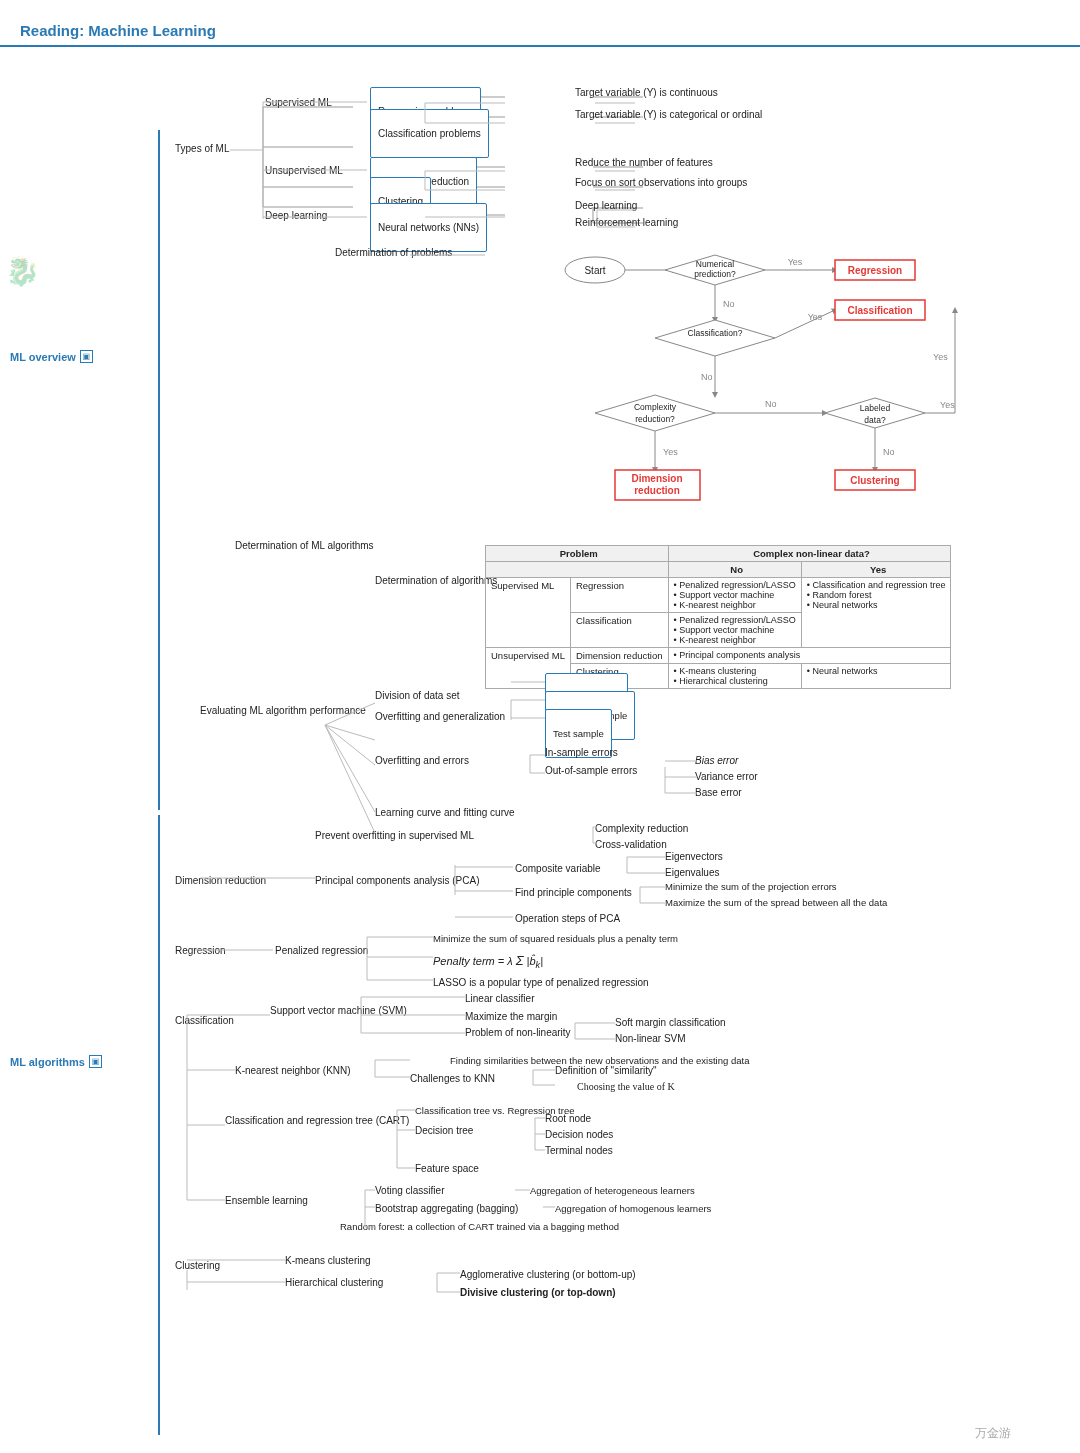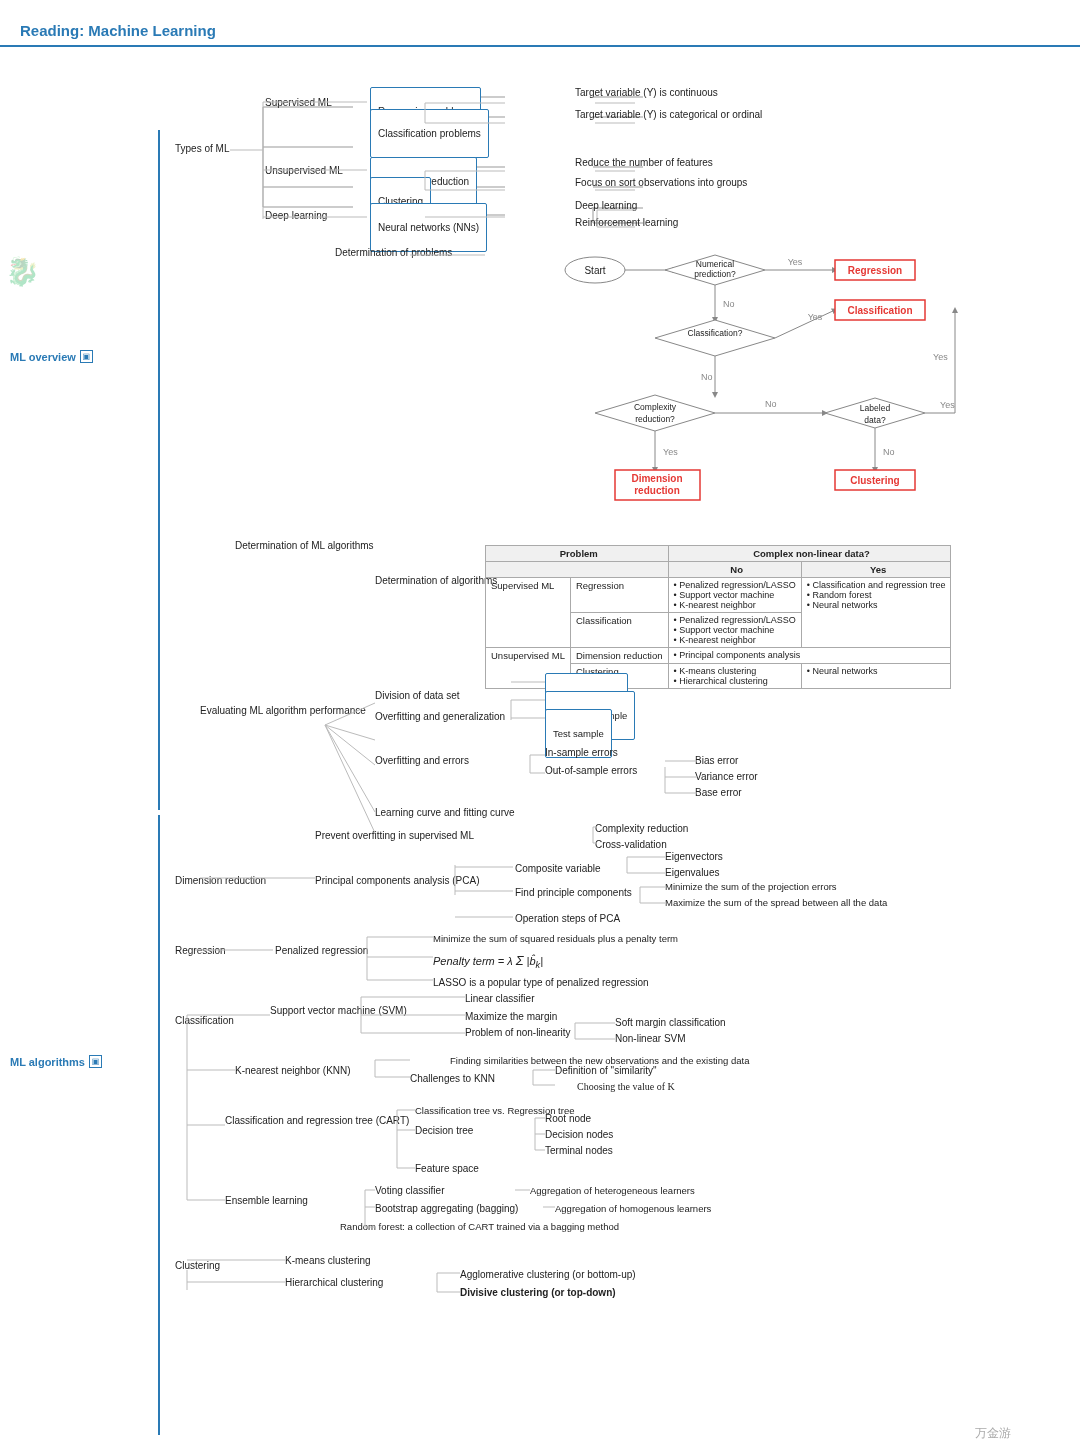--- a/index.html
+++ b/index.html
@@ -352,21 +352,21 @@
 
       <div class="abs-node" style="top:700px; left:200px;">
         <span class="plain">Overfitting and errors</span>
       </div>
       <div class="abs-node" style="top:692px; left:370px;">
         <span class="plain">In-sample errors</span>
       </div>
       <div class="abs-node" style="top:710px; left:370px;">
         <span class="plain">Out-of-sample errors</span>
       </div>
-      <div class="abs-node" style="top:700px; left:520px;">
+      <div class="abs-node" style="top:700px; left:520px;font-style:italic;">
         <span class="plain">Bias error</span>
       </div>
       <div class="abs-node" style="top:716px; left:520px;">
         <span class="plain">Variance error</span>
       </div>
       <div class="abs-node" style="top:732px; left:520px;">
         <span class="plain">Base error</span>
       </div>
 
       <div class="abs-node" style="top:752px; left:200px;">

